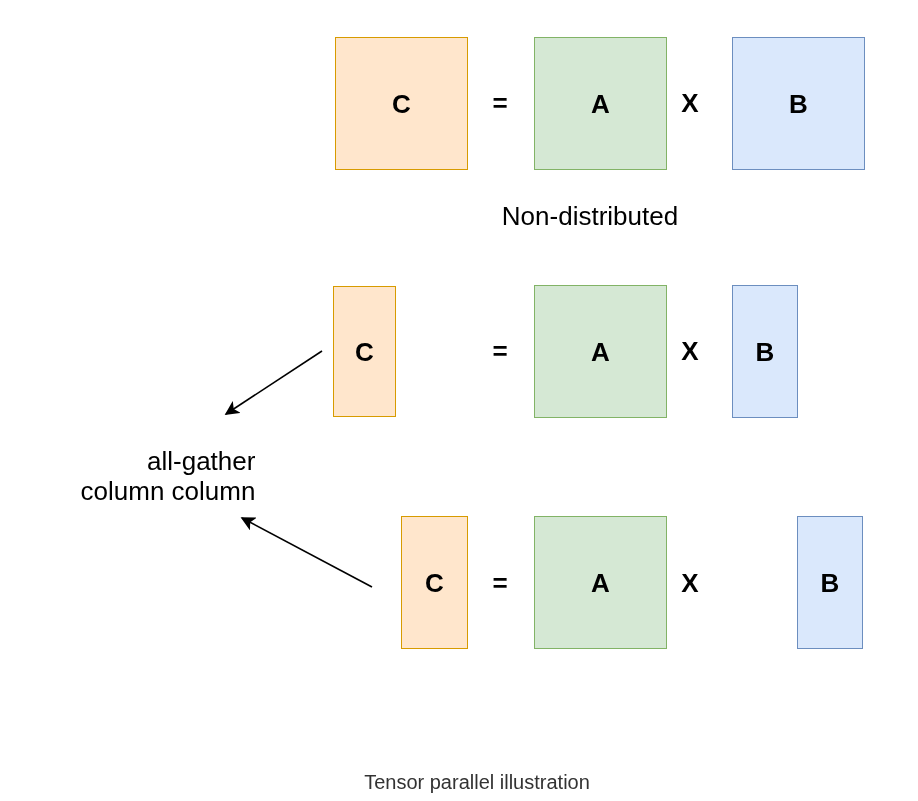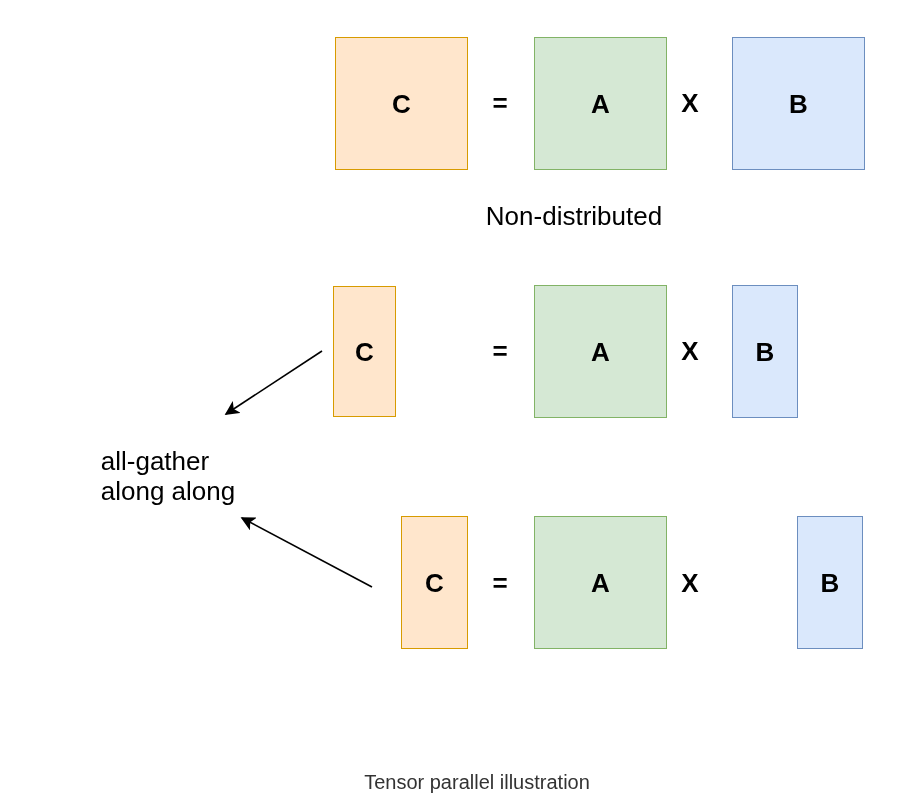--- a/index.html
+++ b/index.html
@@ -53,30 +53,30 @@
   .r3-eq { left: 500px; top: 583px; }
   .r3-x  { left: 690px; top: 583px; }
 
   .row-label {
     position: absolute;
     transform: translate(-50%, -50%);
     font-size: 26px;
     line-height: 30px;
     white-space: nowrap;
   }
-  .lbl-nondist  { left: 574px; top: 216px; }
+  .lbl-nondist  { left: 590px; top: 216px; }
   .lbl-colsplit { left: 577px; top: 698px; }
 
   .annotation {
     position: absolute;
     left: 168px; top: 476px;
     transform: translate(-50%, -50%);
     font-size: 26px;
     line-height: 30px;
-    text-align: left;
+    text-align: right;
     white-space: nowrap;
   }
 
   .caption {
     position: absolute;
     left: 477px; top: 782px;
     transform: translate(-50%, -50%);
     font-size: 20px;
     color: var(--caption-text);
     white-space: nowrap;
@@ -117,21 +117,21 @@
   <div class="box green r2-a">
     <span>A</span>
   </div>
   <span class="op r2-x">X</span>
   <div class="box blue r2-b">
     <span>B</span>
   </div>
 
   <div class="annotation">
     <div>all-gather</div>
-    <div>along along</div>
+    <div>column column</div>
   </div>
 
   <div class="box orange r3-c">
     <span>C</span>
   </div>
   <span class="op r3-eq">=</span>
   <div class="box green r3-a">
     <span>A</span>
   </div>
   <span class="op r3-x">X</span>

